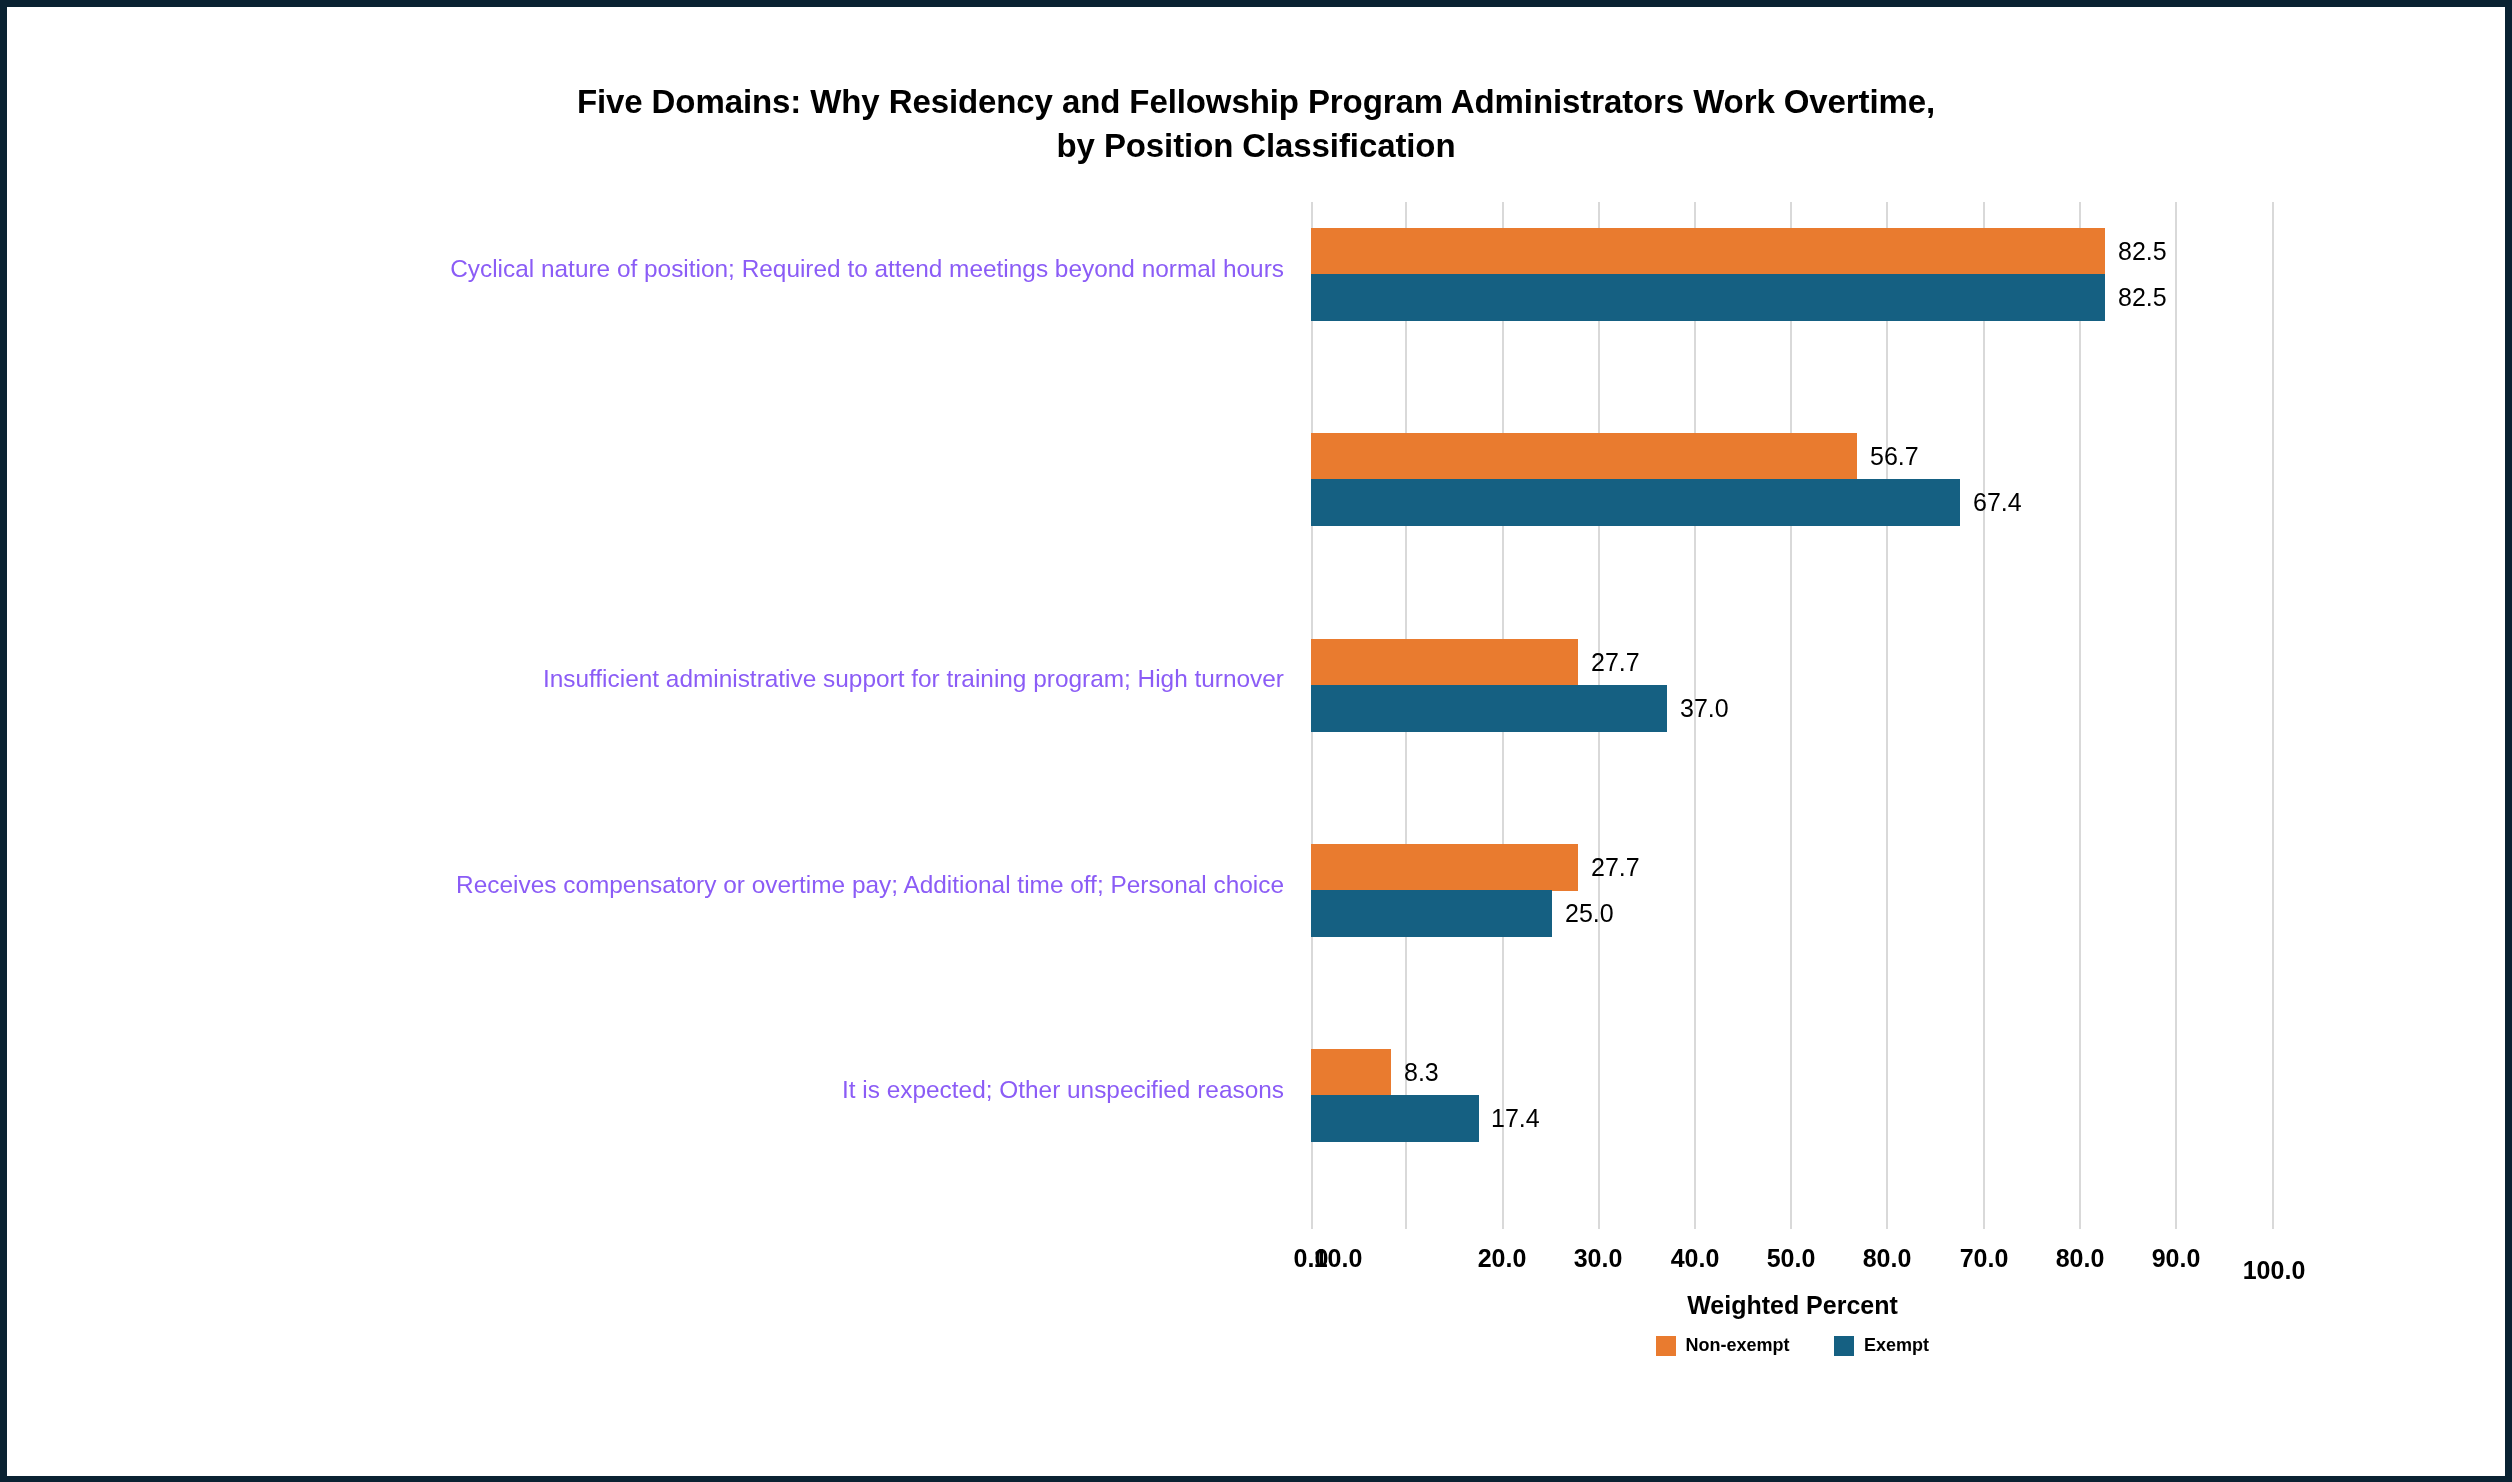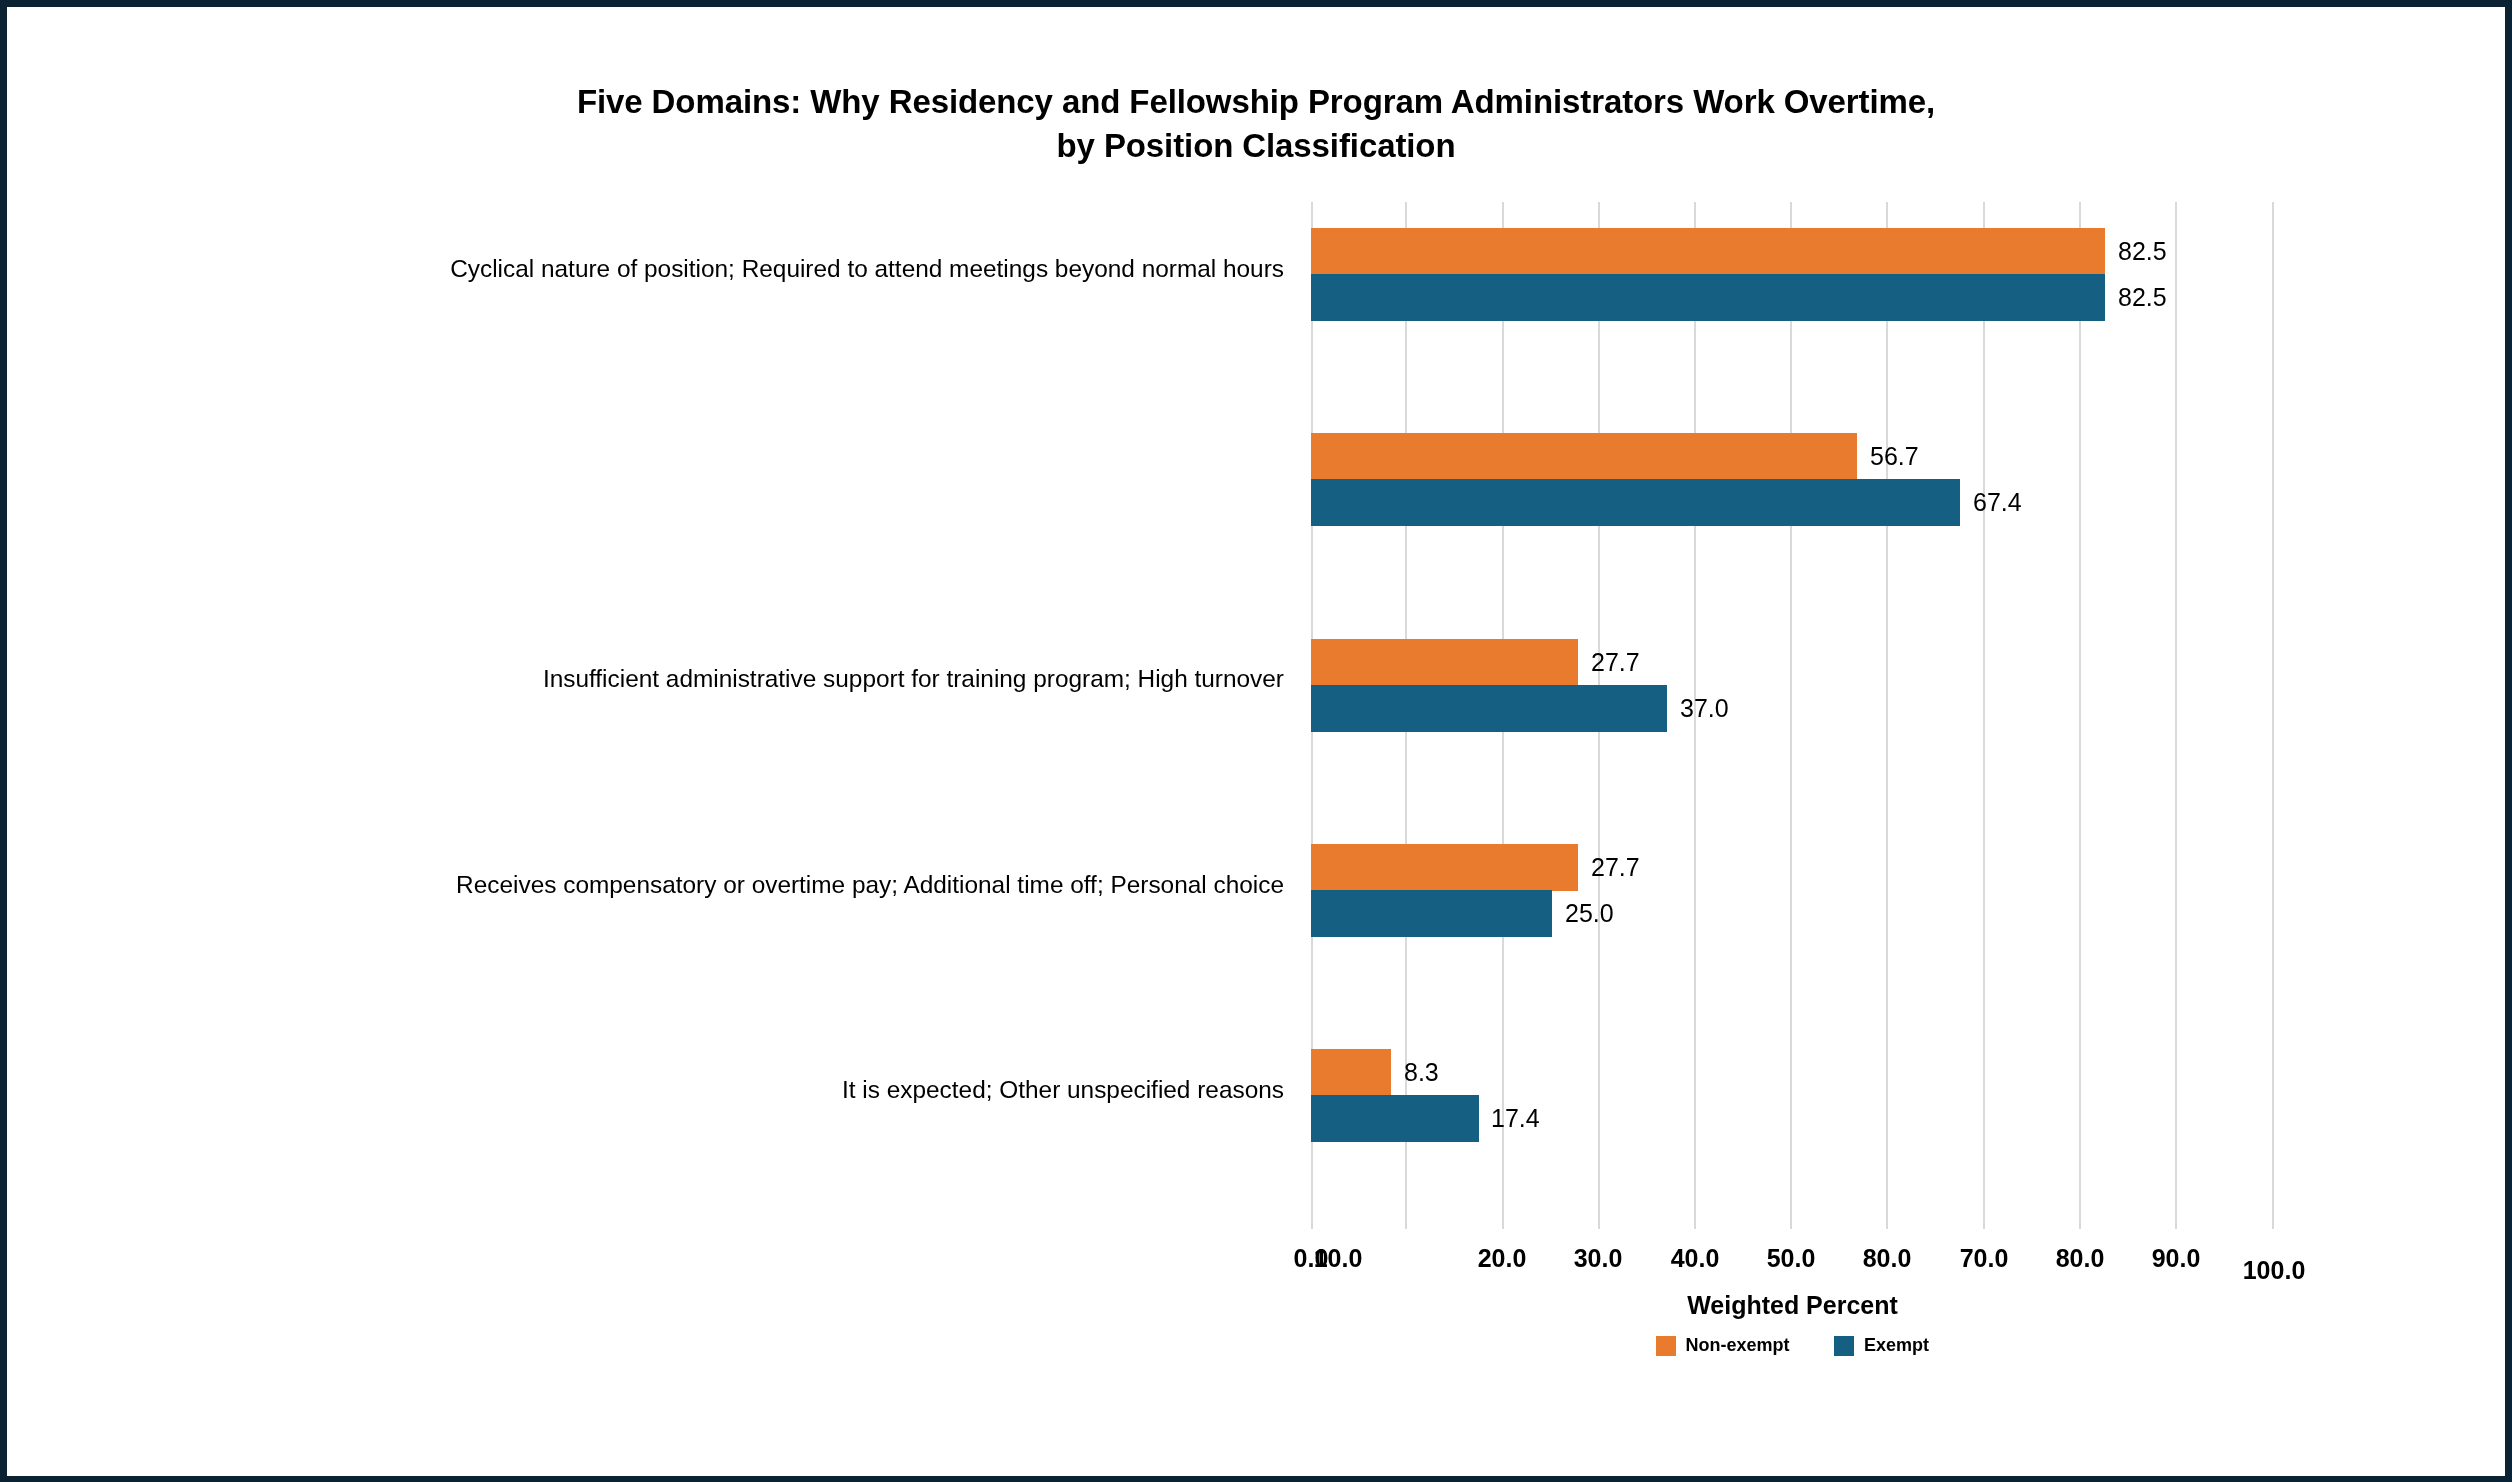--- a/index.html
+++ b/index.html
@@ -96,21 +96,21 @@
   .bar-value.v-nonexempt { top: 37px; }
   .bar-value.v-exempt    { top: 83px; }
 
   
   .cat-label {
     position: absolute;
     right: 1228px;           
     width: 955px;
     text-align: right;
     font-size: 24.4px;
-    color: #000000;
+    color: #8b5cf6;
     line-height: 1.33;
   }
 
   
   .xtick {
     position: absolute;
     top: 1244px;
     font-size: 25px;
     font-weight: bold;
     color: #000000;

